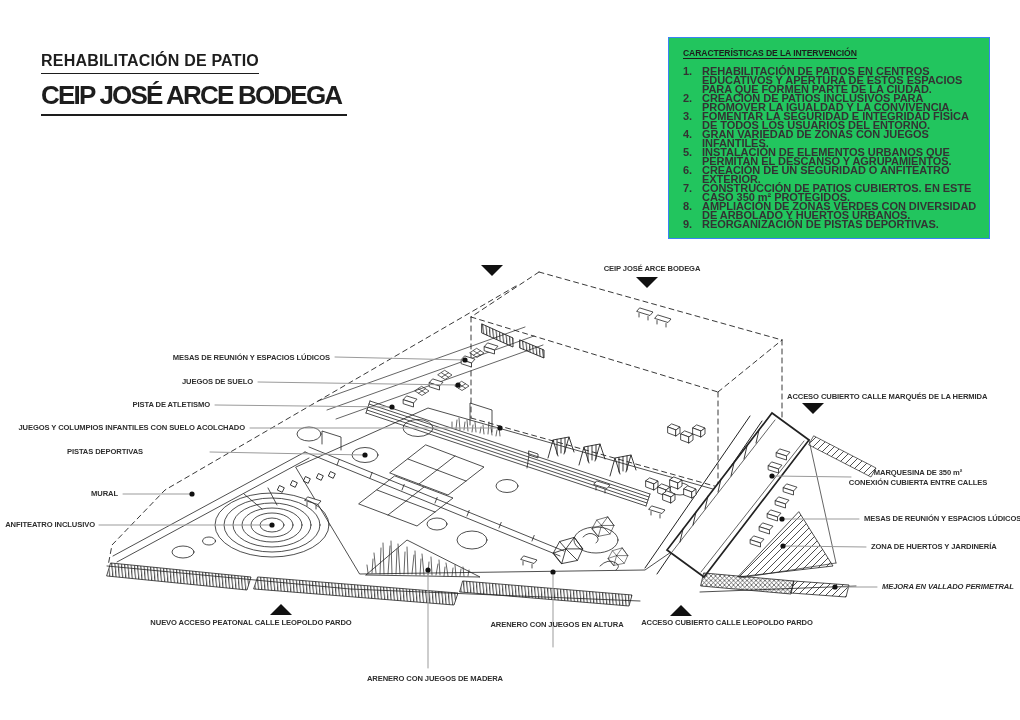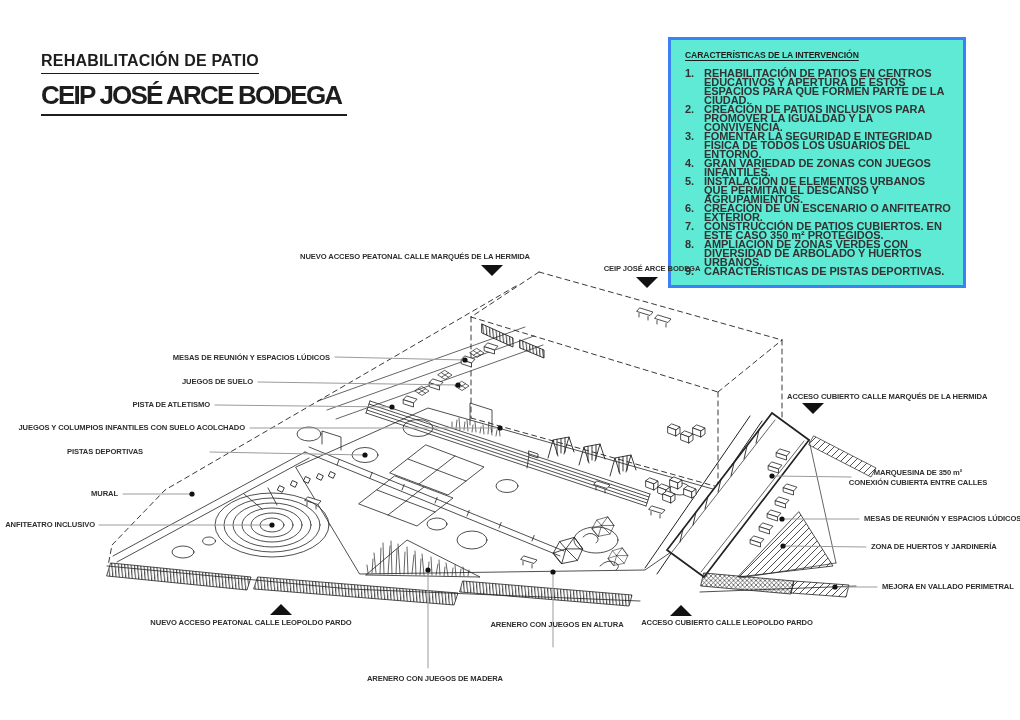--- a/index.html
+++ b/index.html
@@ -5,22 +5,22 @@
   html,body{margin:0;padding:0;background:#e8e8e8;}
   .page{position:relative;width:1020px;height:720px;margin:0 auto;background:#ffffff;overflow:hidden;
         font-family:"Liberation Sans","DejaVu Sans",sans-serif;color:#2c2c2c;}
   
   .header{position:absolute;left:41px;top:52px;}
   .header .subtitle{display:inline-block;font-size:16px;font-weight:700;letter-spacing:.2px;
         color:#1d1d1d;border-bottom:1.5px solid #1d1d1d;padding-bottom:3px;}
   .header .title{display:block;font-size:26px;font-weight:700;letter-spacing:-1.8px;color:#1d1d1d;
         border-bottom:2px solid #1d1d1d;padding:4px 6px 3px 0;margin-top:2px;}
   
-  .panel{position:absolute;left:668px;top:37px;width:298px;box-sizing:border-box;
-        border:3px solid #3b82f6;background:#5eead4;padding:10px 12px 9px 14px;}
+  .panel{position:absolute;left:668px;top:37px;width:322px;box-sizing:border-box;
+        border:1px solid #3b82f6;background:#22c55e;padding:10px 12px 9px 14px;}
   .panel h2{margin:0 0 9px 0;font-size:8.6px;font-weight:700;letter-spacing:-.1px;color:#1d1d1d;
         text-decoration:underline;text-underline-offset:2px;}
   .panel ol{margin:0;padding:0;list-style:none;counter-reset:item;}
   .panel li{position:relative;counter-increment:item;padding-left:19px;font-size:11px;font-weight:700;
         letter-spacing:-.05px;line-height:9px;color:#333;}
   .panel li::before{content:counter(item) ".";position:absolute;left:0;top:0;}
   
   .drawing{position:absolute;left:0;top:0;width:1020px;height:720px;}
   .lbl{position:absolute;font-size:7.6px;font-weight:700;letter-spacing:-.1px;color:#2f2f2f;
        line-height:9.5px;white-space:nowrap;}
@@ -38,24 +38,24 @@
   </div>
 
   <div class="panel">
     <h2>CARACTERÍSTICAS DE LA INTERVENCIÓN</h2>
     <ol>
       <li>REHABILITACIÓN DE PATIOS EN CENTROS EDUCATIVOS Y APERTURA DE ESTOS ESPACIOS PARA QUE FORMEN PARTE DE LA CIUDAD.</li>
       <li>CREACIÓN DE PATIOS INCLUSIVOS PARA PROMOVER LA IGUALDAD Y LA CONVIVENCIA.</li>
       <li>FOMENTAR LA SEGURIDAD E INTEGRIDAD FÍSICA DE TODOS LOS USUARIOS DEL ENTORNO.</li>
       <li>GRAN VARIEDAD DE ZONAS CON JUEGOS INFANTILES.</li>
       <li>INSTALACIÓN DE ELEMENTOS URBANOS QUE PERMITAN EL DESCANSO Y AGRUPAMIENTOS.</li>
-      <li>CREACIÓN DE UN ESCENARIO O ANFITEATRO EXTERIOR.</li>
+      <li>CREACIÓN DE UN SEGURIDAD O ANFITEATRO EXTERIOR.</li>
       <li>CONSTRUCCIÓN DE PATIOS CUBIERTOS. EN ESTE CASO 350 m² PROTEGIDOS.</li>
       <li>AMPLIACIÓN DE ZONAS VERDES CON DIVERSIDAD DE ARBOLADO Y HUERTOS URBANOS.</li>
-      <li>CARACTERÍSTICAS DE PISTAS DEPORTIVAS.</li>
+      <li>REORGANIZACIÓN DE PISTAS DEPORTIVAS.</li>
     </ol>
   </div>
 
   <svg class="drawing" viewBox="0 0 1020 720" fill="none" stroke="#222" stroke-width="0.9" stroke-linecap="round">
     <defs>
       <pattern id="vh" width="3.2" height="14" patternUnits="userSpaceOnUse" patternTransform="rotate(-5)">
         <line x1="1.4" y1="0" x2="1.4" y2="14" stroke="#222" stroke-width="0.9"></line>
       </pattern>
       <pattern id="dh" width="7" height="7" patternUnits="userSpaceOnUse">
         <path d="M0,7 L7,0" stroke="#222" stroke-width="0.8"></path>
@@ -250,38 +250,37 @@
 
     <g fill="#111" stroke="none">
       <polygon points="481,265 503,265 492,276"></polygon>
       <polygon points="636,277 658,277 647,288"></polygon>
       <polygon points="802,403 824,403 813,414"></polygon>
       <polygon points="270,615 292,615 281,604"></polygon>
       <polygon points="670,616 692,616 681,605"></polygon>
     </g>
   </svg>
 
-  <div class="lbl c" style="left:215px;top:252px;width:400px;">NUEVO ACCESO PEATONAL CALLE MARQUÉS DE LA HERMIDA</div>
   <div class="lbl c" style="left:552px;top:264px;width:200px;">CEIP JOSÉ ARCE BODEGA</div>
   <div class="lbl" style="left:787px;top:392px;">ACCESO CUBIERTO CALLE MARQUÉS DE LA HERMIDA</div>
 
   <div class="lbl r" style="left:80px;top:353px;width:250px;">MESAS DE REUNIÓN Y ESPACIOS LÚDICOS</div>
   <div class="lbl r" style="left:3px;top:377px;width:250px;">JUEGOS DE SUELO</div>
   <div class="lbl r" style="left:10px;top:400px;width:200px;">PISTA DE ATLETISMO</div>
   <div class="lbl r" style="left:0px;top:423px;width:245px;">JUEGOS Y COLUMPIOS INFANTILES CON SUELO ACOLCHADO</div>
   <div class="lbl r" style="left:5px;top:447px;width:200px;text-align:center;">PISTAS DEPORTIVAS</div>
   <div class="lbl r" style="left:18px;top:489px;width:100px;">MURAL</div>
   <div class="lbl r" style="left:0px;top:520px;width:95px;text-align:right;">ANFITEATRO INCLUSIVO</div>
 
   <div class="lbl c" style="left:842px;top:468px;width:152px;">
     <span>MARQUESINA DE 350 m²</span><br>
     <span>CONEXIÓN CUBIERTA ENTRE CALLES</span>
   </div>
   <div class="lbl" style="left:864px;top:514px;">MESAS DE REUNIÓN Y ESPACIOS LÚDICOS</div>
   <div class="lbl" style="left:871px;top:542px;">ZONA DE HUERTOS Y JARDINERÍA</div>
-  <div class="lbl" style="left:882px;top:582px;">MEJORA EN VALLADO PERIMETRAL</div>
+  <div class="lbl" style="left:882px;top:582px;font-style:italic;">MEJORA EN VALLADO PERIMETRAL</div>
 
   <div class="lbl c" style="left:101px;top:618px;width:300px;">NUEVO ACCESO PEATONAL CALLE LEOPOLDO PARDO</div>
   <div class="lbl c" style="left:577px;top:618px;width:300px;">ACCESO CUBIERTO CALLE LEOPOLDO PARDO</div>
   <div class="lbl c" style="left:457px;top:620px;width:200px;">ARENERO CON JUEGOS EN ALTURA</div>
   <div class="lbl c" style="left:335px;top:674px;width:200px;">ARENERO CON JUEGOS DE MADERA</div>
 
 </div>
 
 </body></html>

